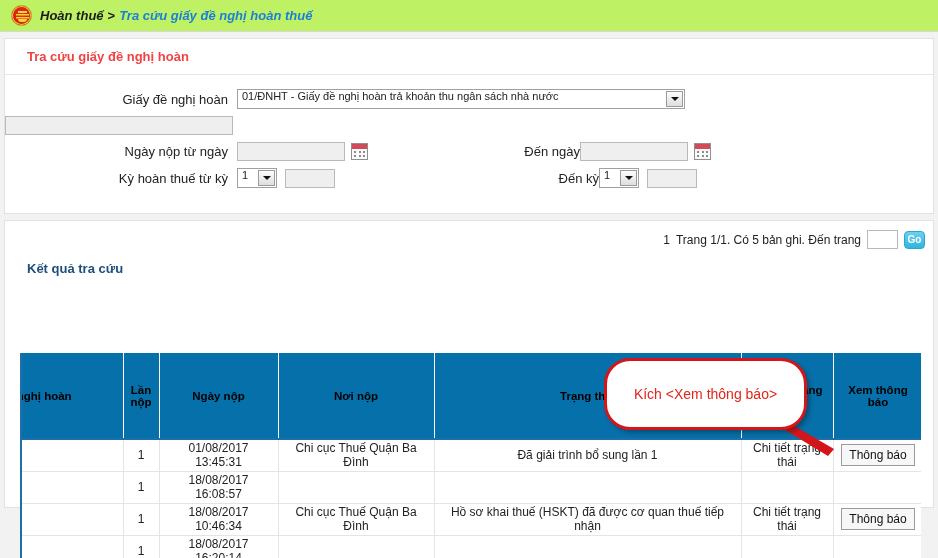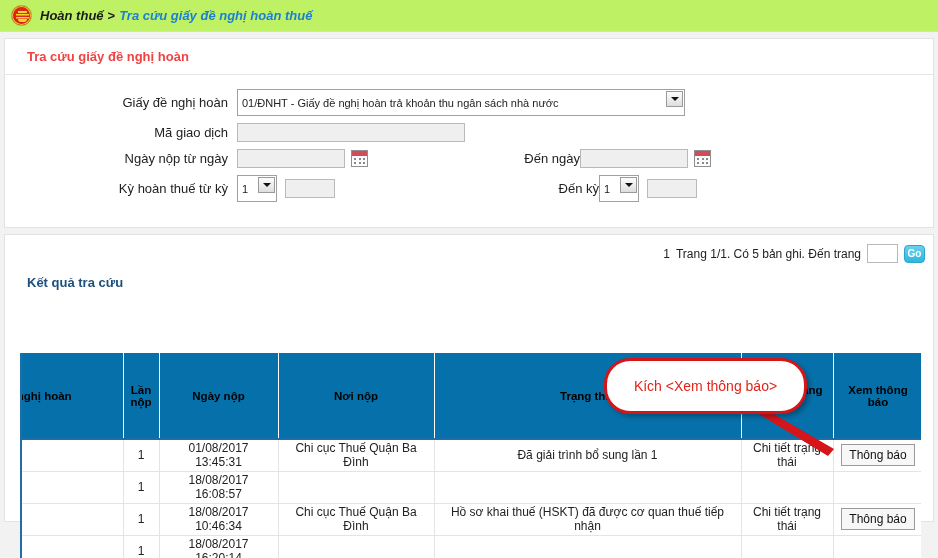--- a/index.html
+++ b/index.html
@@ -74,22 +74,22 @@
   .lbl-2 {
     font-size: 13px; color: #222; text-align: right;
     width: 124px; flex: none;
   }
   .txt {
     height: 19px; border: 1px solid #b9b9b9;
     background: #efefef; font-size: 11px; padding: 0 3px;
     font-family: "Liberation Sans", sans-serif; color: #333;
   }
   .sel {
-    height: 27px; border: 1px solid #a0a0a0; background: #ffffff;
-    font-size: 11px; display: flex; align-items: center;
+    height: 20px; border: 1px solid #a0a0a0; background: #ffffff;
+    font-size: 11px; display: flex; align-items: flex-start;
     color: #222; padding-left: 4px; position: relative;
   }
   .sel .arrow-box {
     position: absolute; right: 1px; top: 1px; width: 17px; height: 16px;
     background: linear-gradient(#fdfdfd,#dedede);
     border: 1px solid #9a9a9a;
     display: flex; align-items: center; justify-content: center;
   }
   .caret {
     width: 0; height: 0;
@@ -168,21 +168,21 @@
   td.ta-left { text-align: left; }
   td.link-cell { color: #e2241b; font-size: 12px; }
   .btn-tb {
     border: 1px solid #9a9a9a; background: #f7f7f7;
     font-size: 12px; color: #111; padding: 3px 7px; cursor: pointer;
     font-family: "Liberation Sans", sans-serif;
   }
 
   
   .callout {
-    position: absolute; left: 604px; top: 358px; width: 203px; height: 56px;
+    position: absolute; left: 604px; top: 358px; width: 203px; height: 72px;
     background: #ffffff; border: 3px solid #d4161a; border-radius: 26px;
     display: flex; align-items: center; justify-content: center;
     color: #e2241b; font-size: 14px; z-index: 40;
     box-shadow: 3px 3px 4px rgba(0,0,0,0.28);
   }
   .callout-tail {
     position: absolute; left: 742px; top: 404px; z-index: 39;
   }
 </style>
 </head>
@@ -205,21 +205,20 @@
         <div class="lbl">Giấy đề nghị hoàn</div>
         <div class="sel" style="width:448px;">
           <span>01/ĐNHT - Giấy đề nghị hoàn trả khoản thu ngân sách nhà nước</span>
           <span class="arrow-box">
               <span class="caret"></span>
             </span>
         </div>
       </div>
 
       <div class="form-row">
-        <div class="lbl">Mã giao dịch</div>
         <input class="txt" style="width: 228px;" value="">
       </div>
 
       <div class="form-row">
         <div class="lbl">Ngày nộp từ ngày</div>
         <input class="txt" style="width: 108px;" value="">
         <span class="cal-icon"></span>
         <div class="lbl-2" style="margin-left:88px;">Đến ngày</div>
         <input class="txt" style="width: 108px;" value="">
         <span class="cal-icon"></span>

